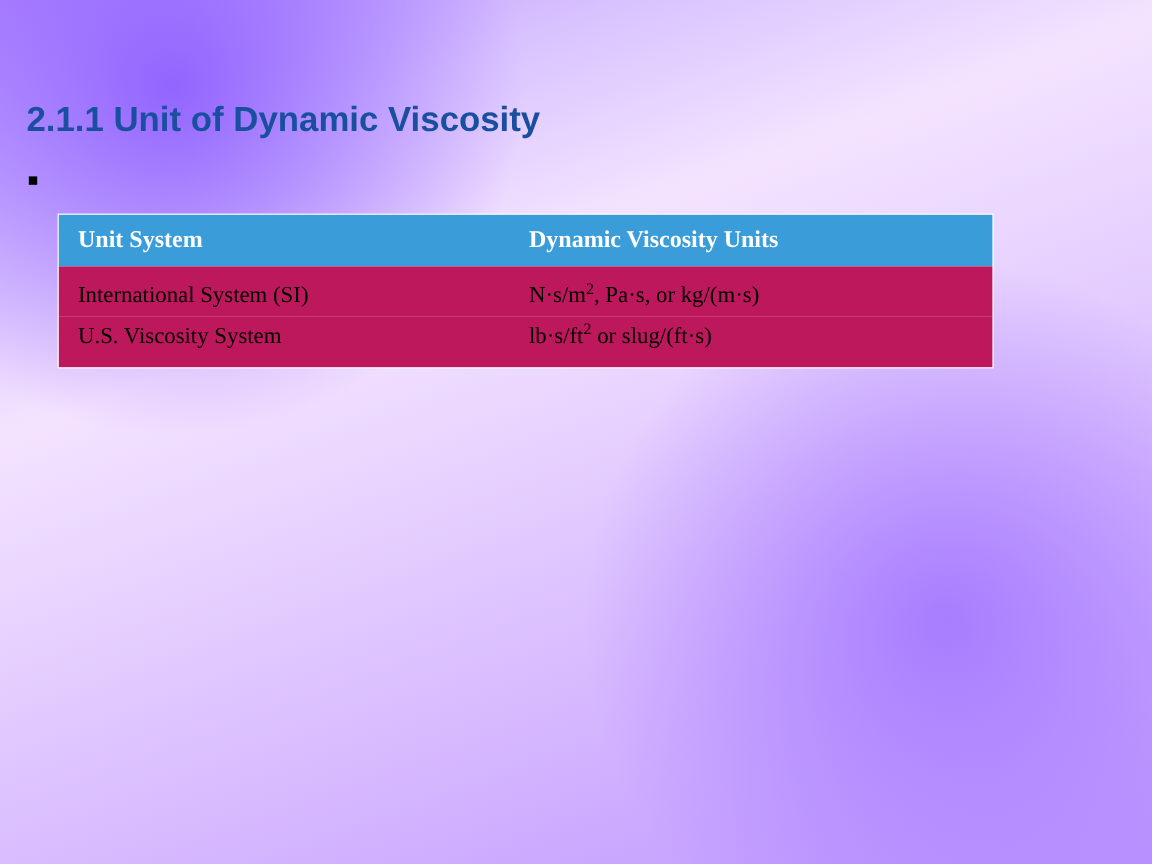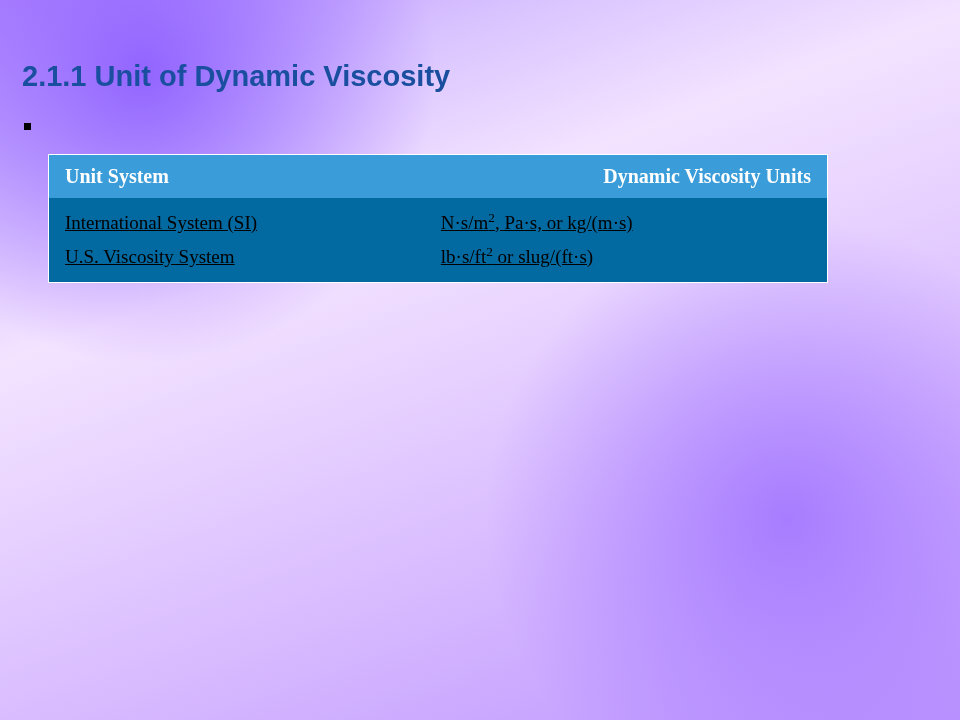--- a/index.html
+++ b/index.html
@@ -14,21 +14,21 @@
     background:
       radial-gradient(circle at 15% 10%, rgba(143,97,255,0.95) 0%, rgba(143,97,255,0) 28%),
       radial-gradient(circle at 82% 72%, rgba(160,115,255,0.85) 0%, rgba(160,115,255,0) 32%),
       linear-gradient(160deg, #b48cff 0%, #d9c3ff 18%, #f4e3ff 34%, #e7d2ff 50%, #d7b9ff 70%, #bb94ff 100%);
   }
   .slide {
     position: relative;
     width: 960px;
     height: 568px;
     box-sizing: border-box;
-    padding-top: 60px;
+    padding-top: 84px;
   }
   .title {
     color: #1a4fa0;
     font-size: 29px;
     font-weight: 700;
     padding-left: 22px;
     margin-bottom: 16px;
     font-family: Arial, Helvetica, sans-serif;
   }
   .bullet-row {
@@ -62,24 +62,23 @@
     border-collapse: collapse;
     font-family: "Times New Roman", Times, serif;
   }
   .tbl thead td {
     background: #3a9cd8;
     color: #fff;
     font-weight: 700;
     font-size: 20px;
     padding: 10px 16px;
   }
-  .tbl thead td.col2 { text-align: right; }
+  .tbl thead td.col2 { text-align: left; }
   .tbl tbody {
-    background: #0369a1;
-    text-decoration: underline;
+    background: #be185d;
   }
   .tbl tbody td {
     font-size: 19px;
     color: #000;
     padding: 6px 16px;
     vertical-align: middle;
   }
   .tbl tbody tr:first-child td { padding-top: 14px; }
   .tbl tbody tr:last-child  td { padding-bottom: 14px; }
   .tbl tbody td.col2 { }

